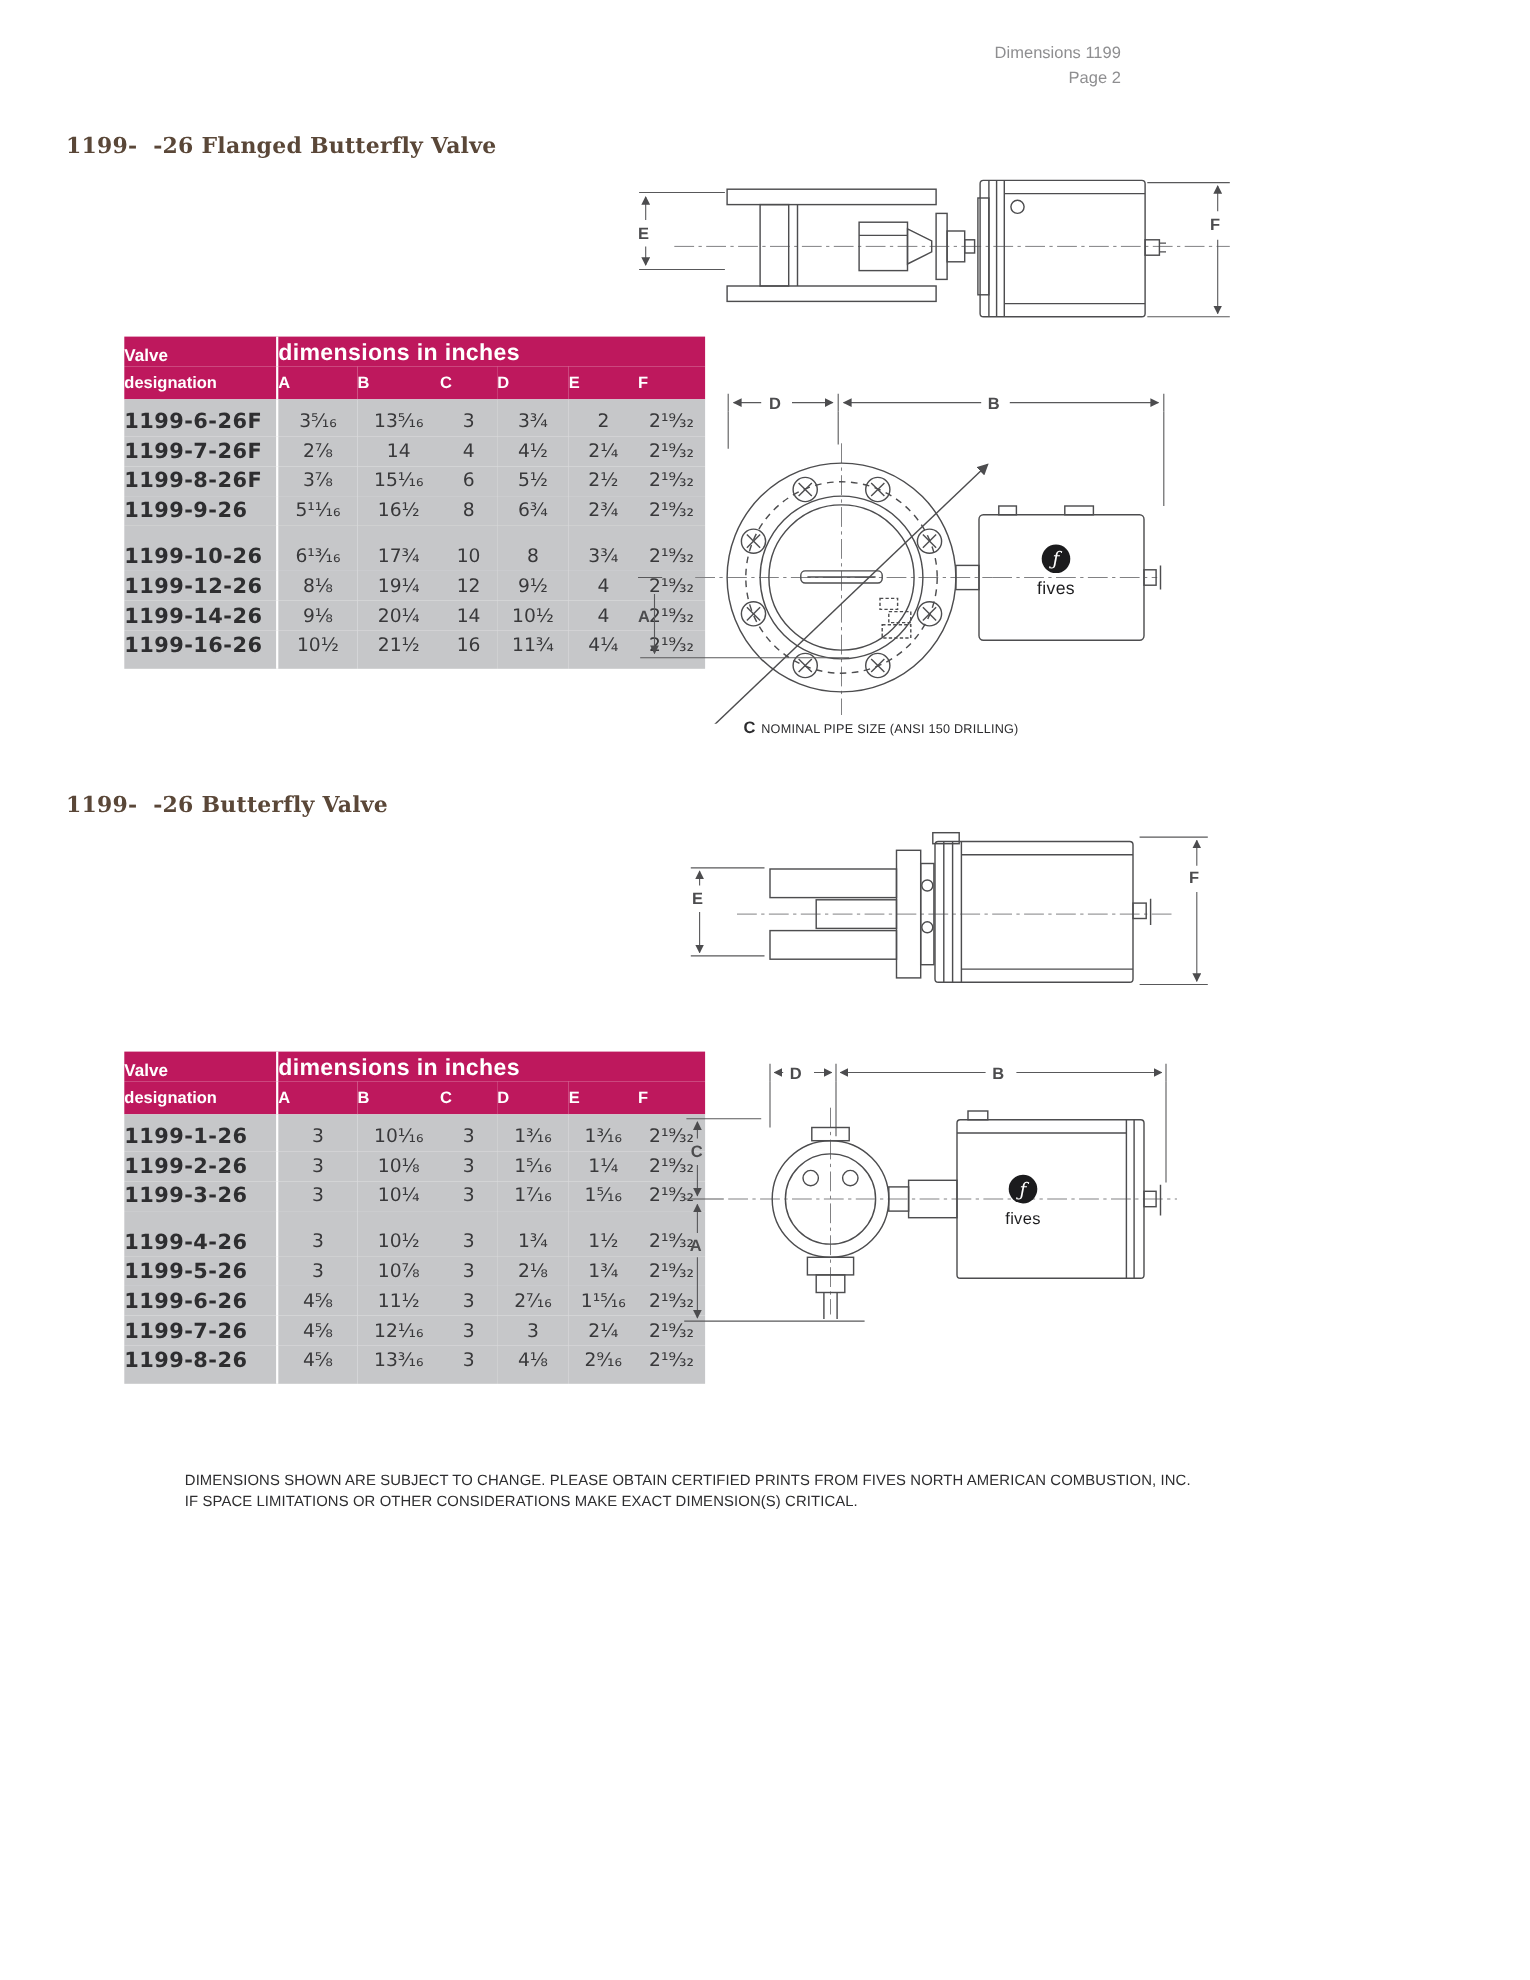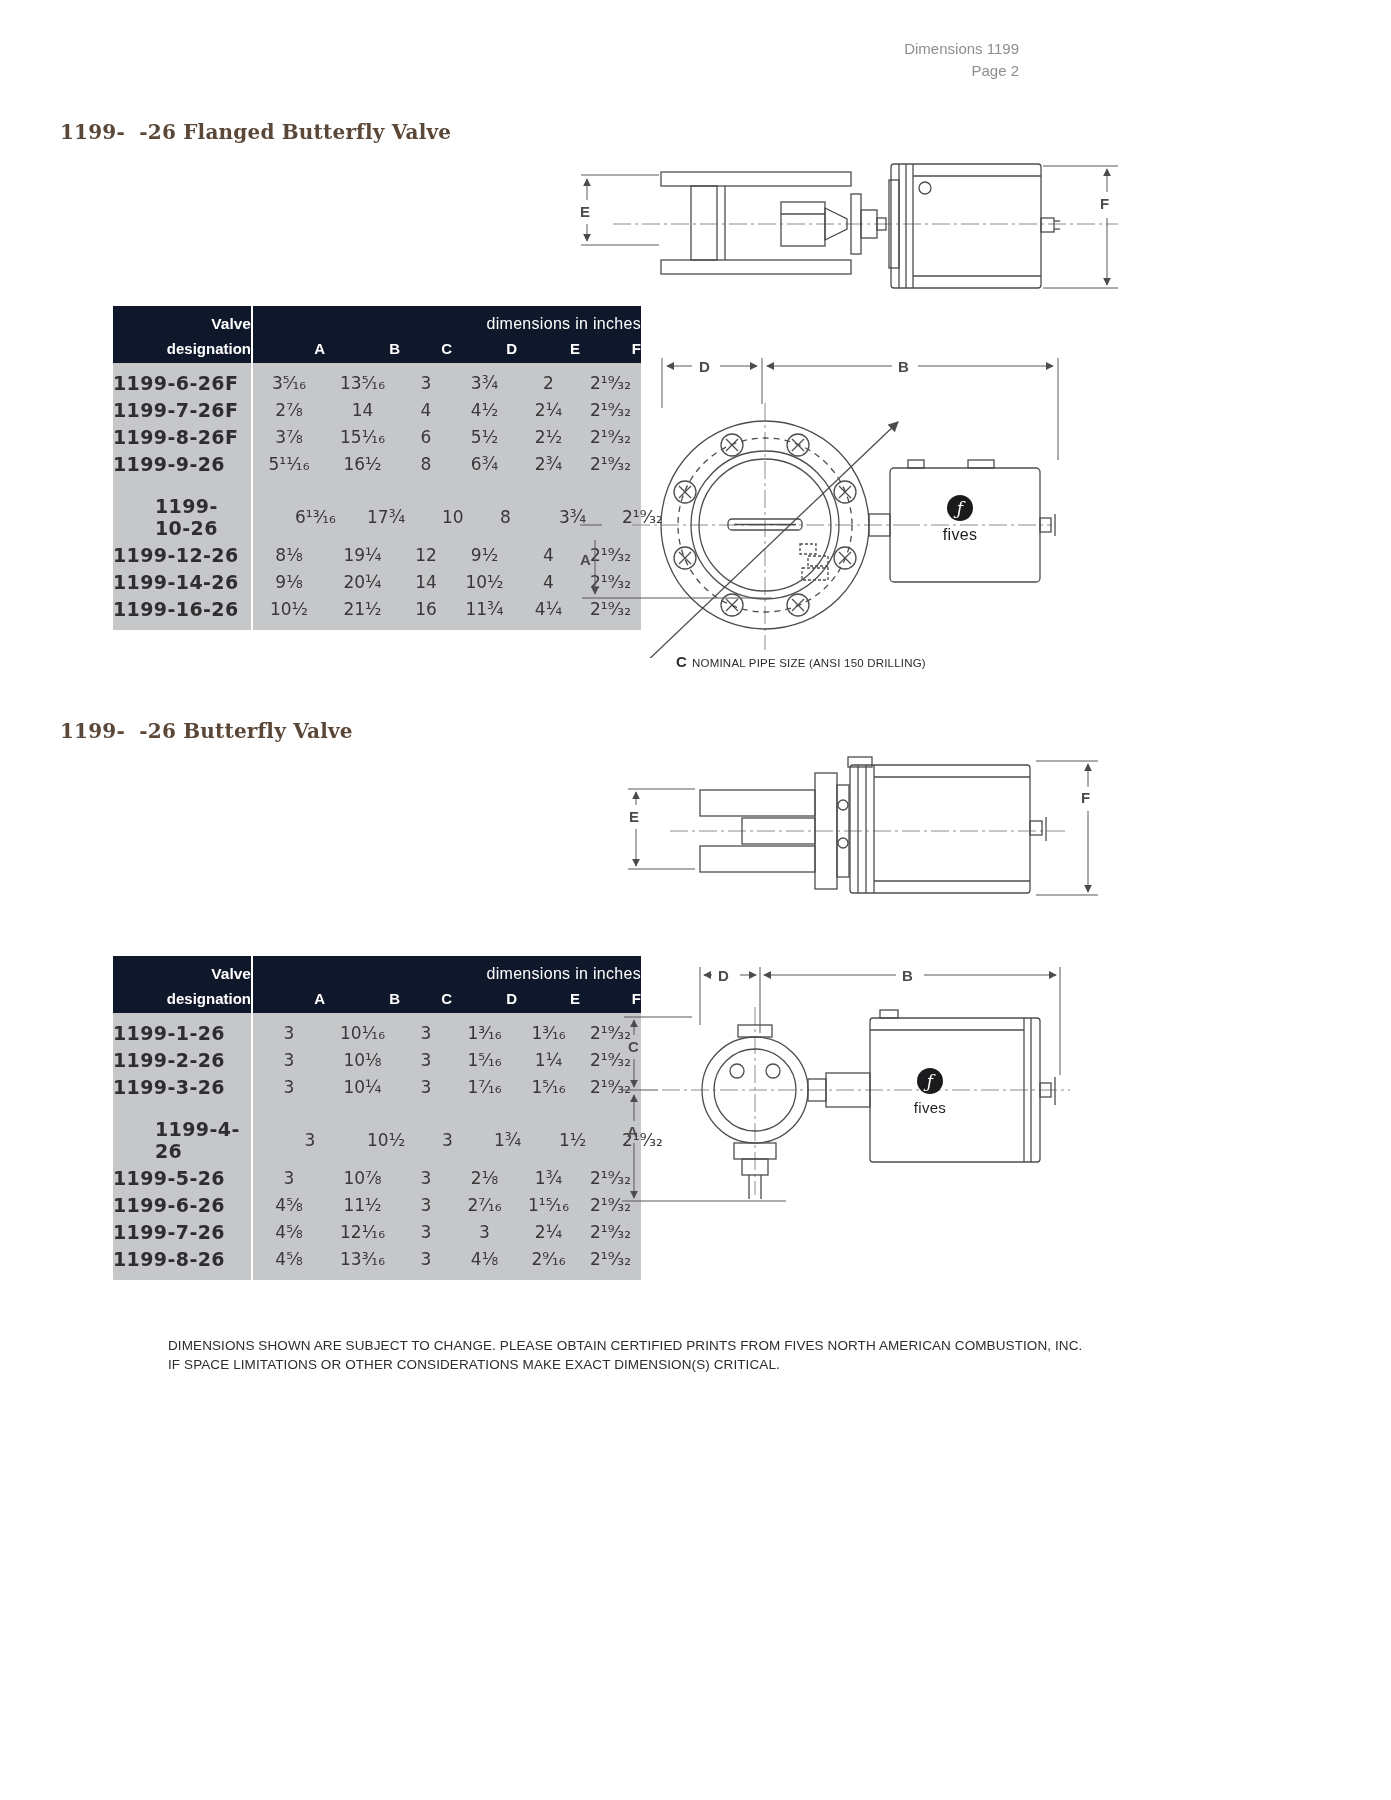--- a/index.html
+++ b/index.html
@@ -11,32 +11,32 @@
                color:#8e8e90;font-size:15px;line-height:22px;}
 
   
   .title{position:absolute;left:44px;margin:16px;font-family:"DejaVu Serif",serif;
          font-weight:600;font-size:20px;color:#5a4738;letter-spacing:.2px;white-space:pre;}
   #title1{top:104px;} #title2{top:703px;}
 
   
   .dim-table{position:absolute;border-collapse:collapse;width:528px;table-layout:fixed;}
   #table1{left:113px;top:306px;} #table2{left:113px;top:956px;}
-  .dim-table th{background:#0f172a;color:#fff;padding:0;text-align:right;}
+  .dim-table th{background:#be185d;color:#fff;padding:0;text-align:left;}
   .h-valve{font-size:15.5px;font-weight:bold;height:27px;vertical-align:bottom;padding-bottom:1px;}
-  .h-span{font-size:16px;font-weight:normal;height:27px;vertical-align:bottom;padding-bottom:1px;letter-spacing:.3px;}
+  .h-span{font-size:21px;font-weight:bold;height:27px;vertical-align:bottom;padding-bottom:1px;letter-spacing:.3px;}
   .h-des{font-size:15px;font-weight:bold;height:30px;vertical-align:middle;}
   .h-col{font-size:15px;font-weight:bold;height:30px;vertical-align:middle;}
   .sep{border-left:2.5px solid #ffffff;}
   .dim-table tbody td{background:#c6c7c9;padding:2.5px 0;height:22px;vertical-align:middle;}
   td.des{text-align:left;padding-left:11px;font-weight:bold;font-size:19px;color:#2e2e30;
          letter-spacing:.4px;font-family:"DejaVu Sans",sans-serif;}
   td.val{text-align:center;font-size:17px;color:#38383a;font-family:"DejaVu Sans",sans-serif;}
   .dim-table tbody tr:first-child td{padding-top:9px;}
-  .dim-table tbody tr.group-gap td{padding-top:17px;padding-left:42px;}
+  .dim-table tbody tr.group-gap td{padding-top:17px;}
   .dim-table tbody tr:last-child td{padding-bottom:10px;}
 
   
   .dwg{position:absolute;}
   .g{stroke:#4d4d4f;fill:none;stroke-width:1.3;}
   .cl{stroke:#808082;fill:none;stroke-width:.9;stroke-dasharray:18 4 3 4;}
   .dim{stroke:#58585a;fill:none;stroke-width:1;}
   .dwg text{font-family:"Liberation Sans",sans-serif;font-weight:bold;
             fill:#4c4c4e;font-size:15px;}
 

